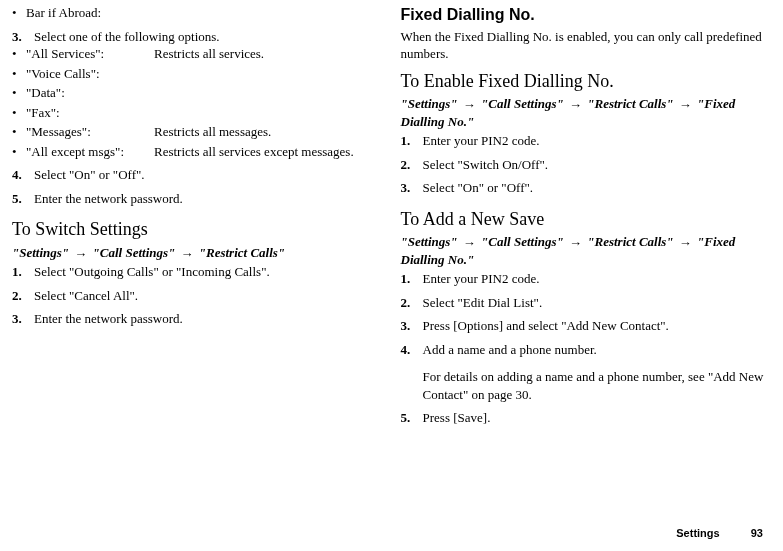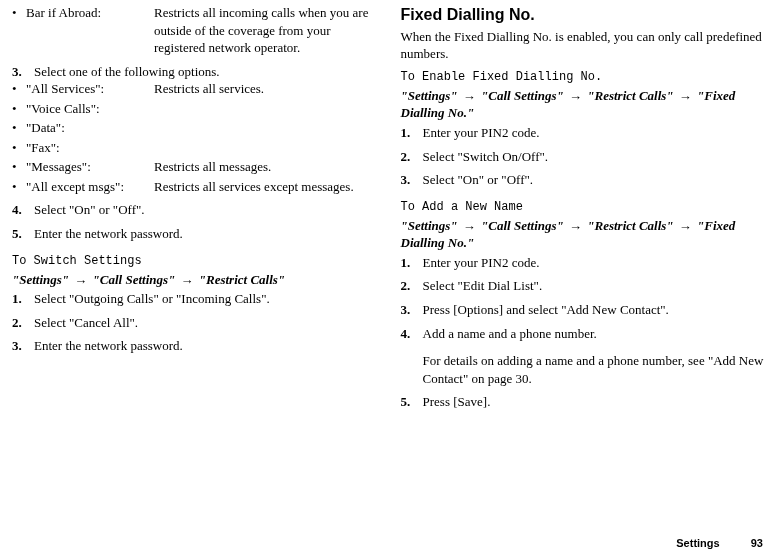--- a/index.html
+++ b/index.html
@@ -48,22 +48,22 @@
   }
   .num {
     width: 22px;
     flex: 0 0 22px;
     font-weight: bold;
   }
   .num-text {
     flex: 1;
   }
   .heading-sub {
-    font-family: Liberation Mono, monospace;
-    font-size: 12px;
+    font-family: Liberation Serif, serif;
+    font-size: 18px;
     margin-top: 10px;
     margin-bottom: 2px;
   }
   .heading-bold {
     font-family: Arial, Helvetica, sans-serif;
     font-size: 16px;
     font-weight: bold;
     margin-bottom: 2px;
   }
   .nav-path {
@@ -76,41 +76,40 @@
     font-weight: normal;
     padding: 0 2px;
   }
   .para {
   }
   .sub-para {
     margin-top: 10px;
   }
   .footer {
     position: absolute;
-    bottom: 0;
+    bottom: 10px;
     right: 20px;
     font-family: Arial, Helvetica, sans-serif;
     font-size: 11px;
     font-weight: bold;
   }
   .footer .pagenum {
     margin-left: 28px;
   }
 </style>
 </head>
 <body>
 
 <div class="page">
 
   <div class="col">
 
     <div class="bullet-row">
       <div class="bullet">•</div>
       <div class="term">Bar if Abroad:</div>
-      <div class="desc">Restricts all incoming calls when you are outside of the coverage from your registered network operator.</div>
     </div>
 
     <div class="num-row">
       <div class="num">3.</div>
       <div class="num-text">Select one of the following options.</div>
     </div>
 
     <div class="bullet-row">
       <div class="bullet">•</div>
       <div class="term">"All Services":</div>
@@ -191,21 +190,21 @@
     </div>
     <div class="num-row">
       <div class="num">2.</div>
       <div class="num-text">Select "Switch On/Off".</div>
     </div>
     <div class="num-row">
       <div class="num">3.</div>
       <div class="num-text">Select "On" or "Off".</div>
     </div>
 
-    <div class="heading-sub">To Add a New Name</div>
+    <div class="heading-sub">To Add a New Save</div>
     <div class="nav-path">
       <span>"Settings"</span>
       <span class="arrow">→</span>
       <span>"Call Settings"</span>
       <span class="arrow">→</span>
       <span>"Restrict Calls"</span>
       <span class="arrow">→</span>
       <span>"Fixed Dialling No."</span>
     </div>
     <div class="num-row" style="margin-top:2px">

